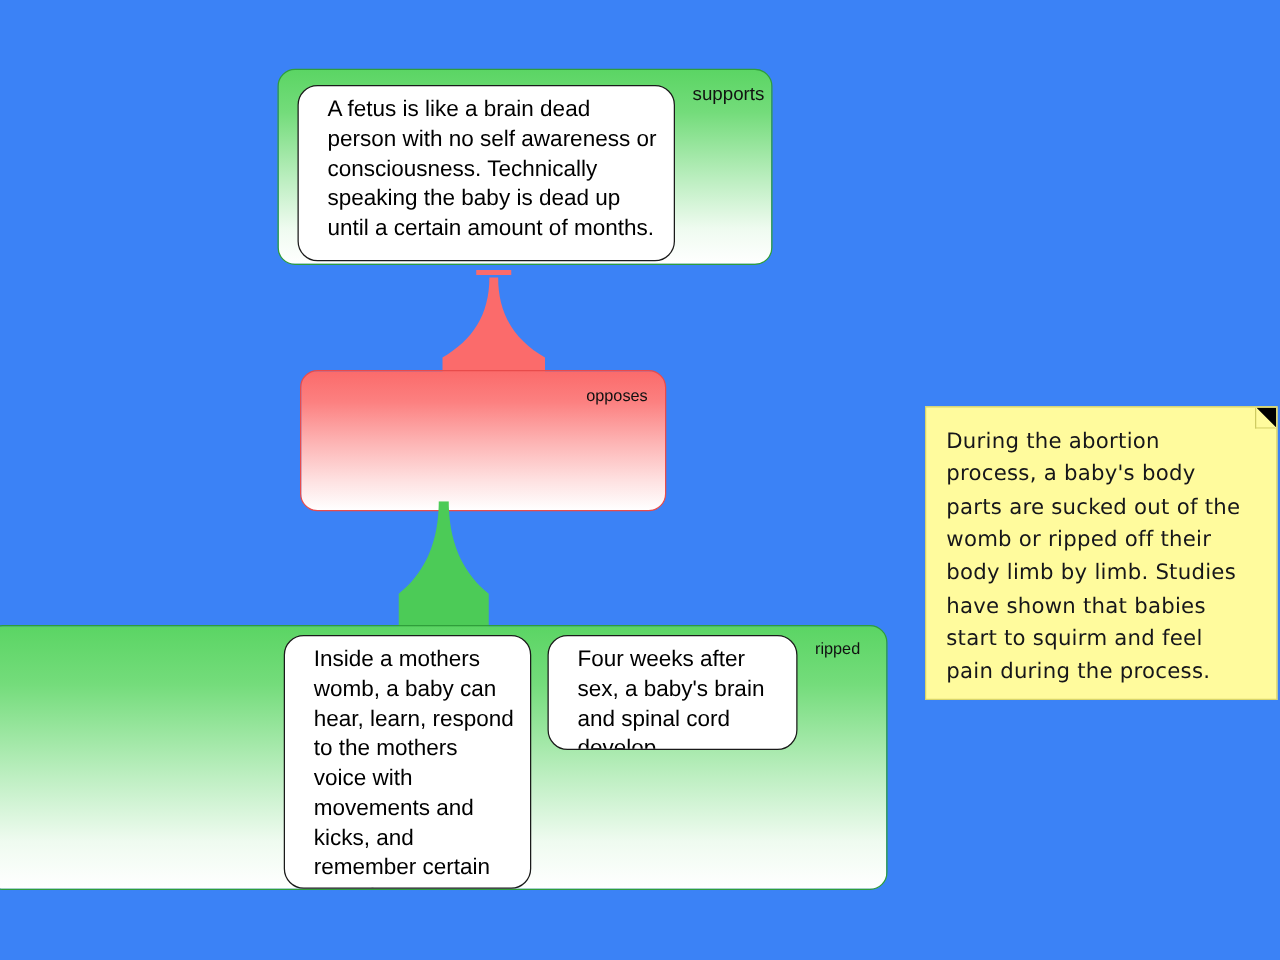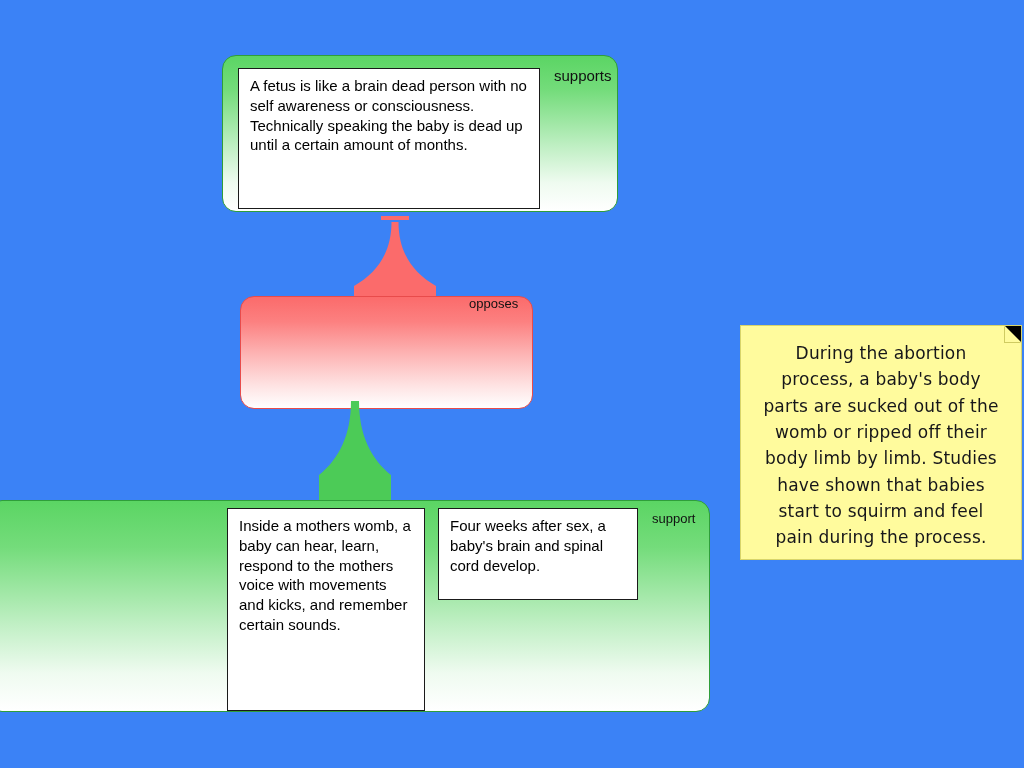--- a/index.html
+++ b/index.html
@@ -40,24 +40,24 @@
   }
   .panel-label.small {
     font-size: 13px;
   }
 
   
   .card {
     position: absolute;
     background: #FFFFFF;
     border: 1px solid #1A1A1A;
-    border-radius: 0;
+    border-radius: 16px;
     box-sizing: border-box;
-    padding: 7px 11px 8px 11px;
-    font-size: 15px;
+    padding: 7px 11px 8px 23px;
+    font-size: 18px;
     line-height: 1.32;
     color: #000000;
     overflow: hidden;
   }
 
   
   .connector {
     position: absolute;
   }
   .connector svg {
@@ -69,21 +69,20 @@
     position: absolute;
     background: #FFFB9D;
     border: 1px solid #D8D46A;
     box-sizing: border-box;
     padding: 14px 16px 12px 16px;
     font-family: "DejaVu Sans", sans-serif;
     font-size: 17px;
     line-height: 1.55;
     color: #16161a;
     letter-spacing: 0.2px;
-    text-align: center;
   }
   .sticky .fold {
     position: absolute;
     top: 0;
     right: 0;
     width: 16px;
     height: 16px;
     background: #000000;
     clip-path: polygon(0 0, 100% 0, 100% 100%);
   }
@@ -113,32 +112,32 @@
   <div class="card" style="left:238px; top:68px; width:302px; height:141px;">A fetus is like a brain dead person with no self awareness or consciousness. Technically speaking the baby is dead up until a certain amount of months.</div>
 
   <div class="connector" style="left:350px; top:210px; width:90px; height:92px;">
     <svg width="90" height="92" viewBox="0 0 90 92" xmlns="http://www.w3.org/2000/svg">
       <rect x="31" y="6" width="28" height="4" fill="#FB6B6B"></rect>
       <path d="M41.5 12 L48.5 12 C48.5 42, 62 62, 86 76 L86 92 L4 92 L4 76 C28 62, 41.5 42, 41.5 12 Z" fill="#FB6B6B"></path>
     </svg>
   </div>
 
   <div class="panel panel-red" style="left:240px; top:296px; width:293px; height:113px;">
-    <span class="panel-label small" style="left:228px; top:0;">opposes</span>
+    <span class="panel-label small" style="left:228px; top:13px;">opposes</span>
   </div>
 
 
   <div class="connector" style="left:315px; top:401px; width:80px; height:102px;">
     <svg width="80" height="102" viewBox="0 0 80 102" xmlns="http://www.w3.org/2000/svg">
       <path d="M36 0 L44 0 C44 34, 56 58, 76 74 L76 102 L4 102 L4 74 C24 58, 36 34, 36 0 Z" fill="#4CCB57"></path>
     </svg>
   </div>
 
   <div class="panel panel-green" style="left:-12px; top:500px; width:722px; height:212px;">
-    <span class="panel-label small" style="left:663px; top:11px;">support</span>
+    <span class="panel-label small" style="left:663px; top:11px;">ripped</span>
   </div>
 
 
   <div class="card" style="left:227px; top:508px; width:198px; height:203px;">Inside a mothers womb, a baby can hear, learn, respond to the mothers voice with movements and kicks, and remember certain sounds.</div>
 
   <div class="card" style="left:438px; top:508px; width:200px; height:92px;">Four weeks after sex, a baby's brain and spinal cord develop.</div>
 
   <div class="sticky" style="left:740px; top:325px; width:282px; height:235px;">
     <span>During the abortion process, a baby's body parts are sucked out of the womb or ripped off their body limb by limb. Studies have shown that babies start to squirm and feel pain during the process.</span>
     <span class="fold"></span>

